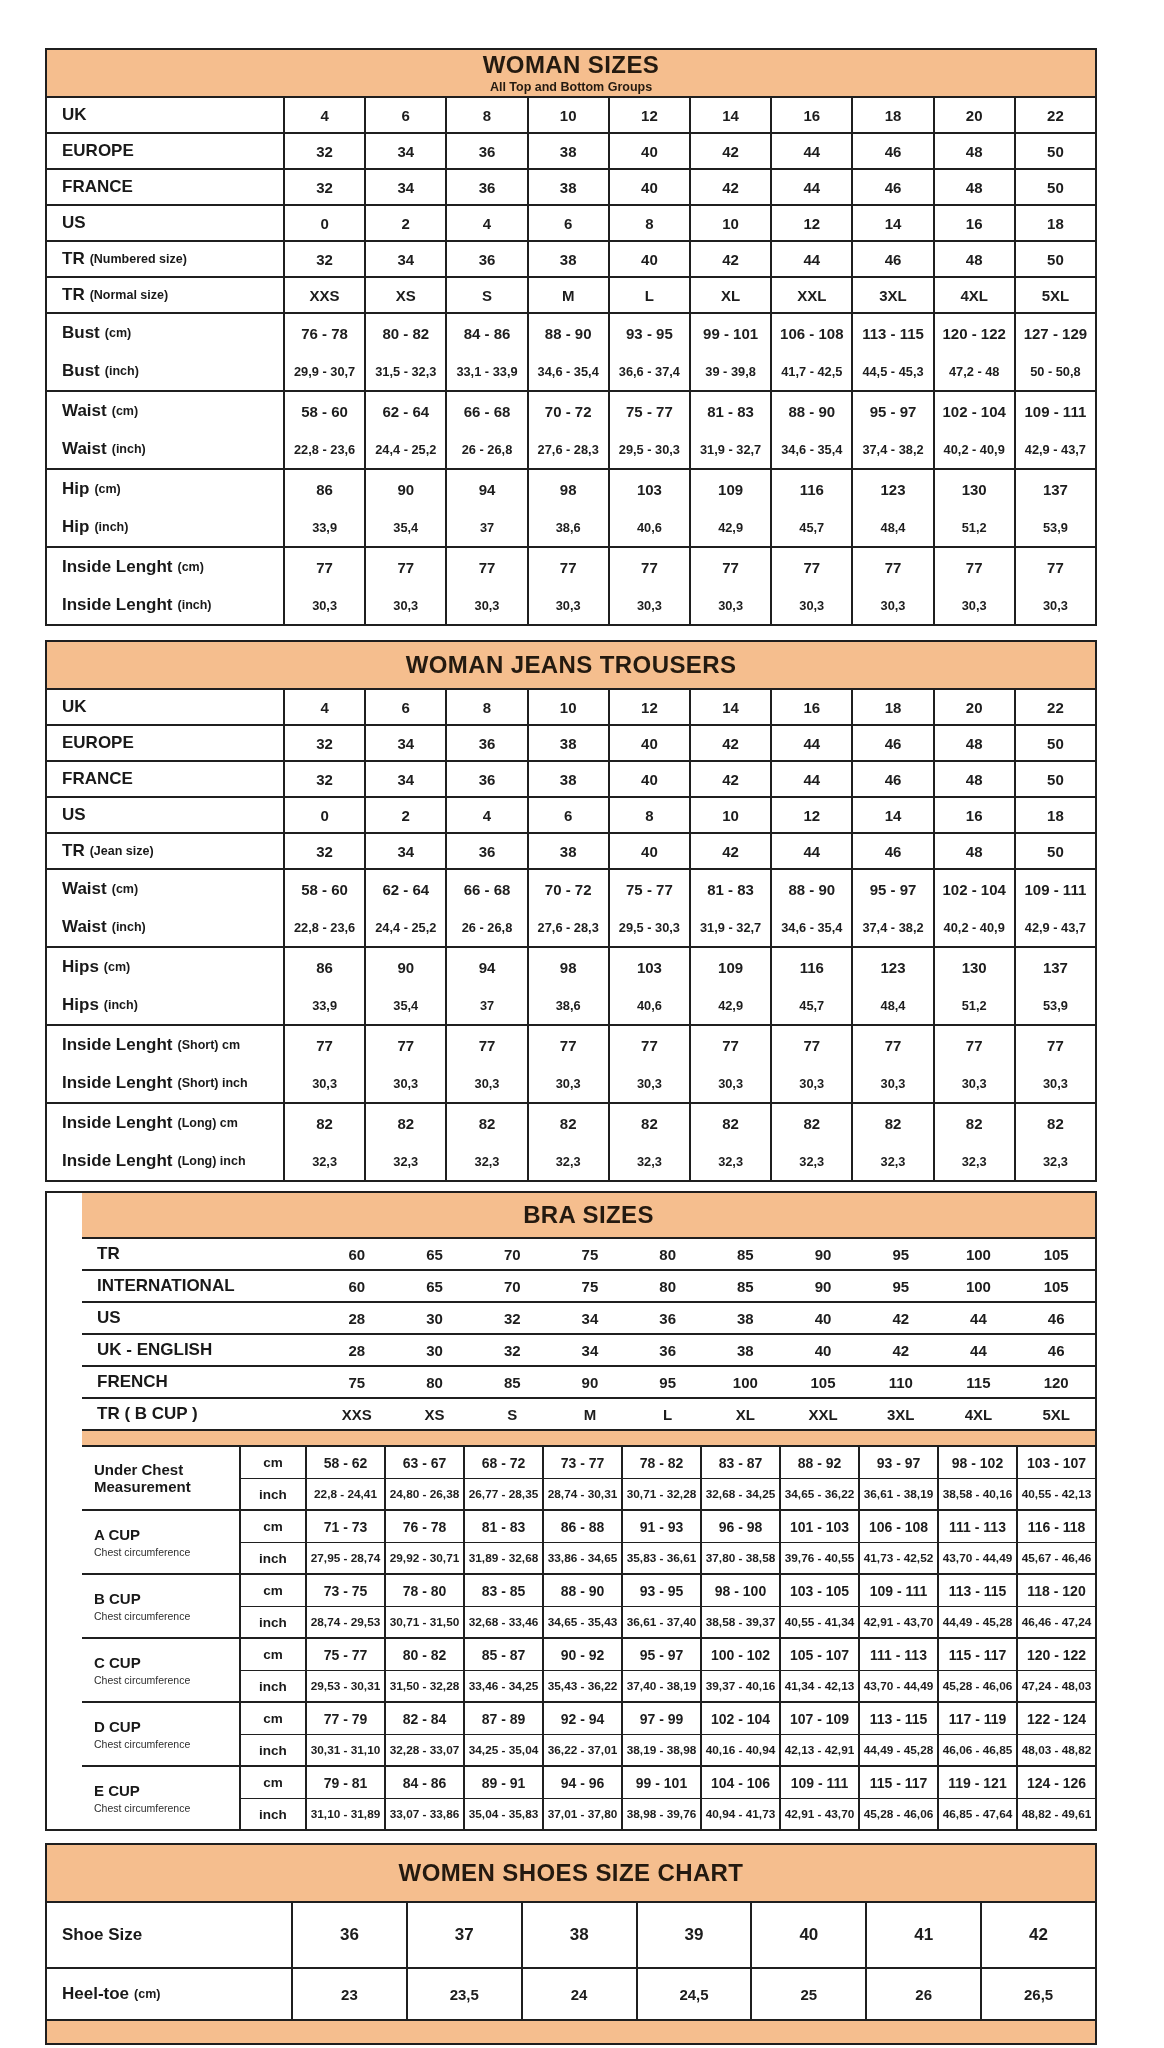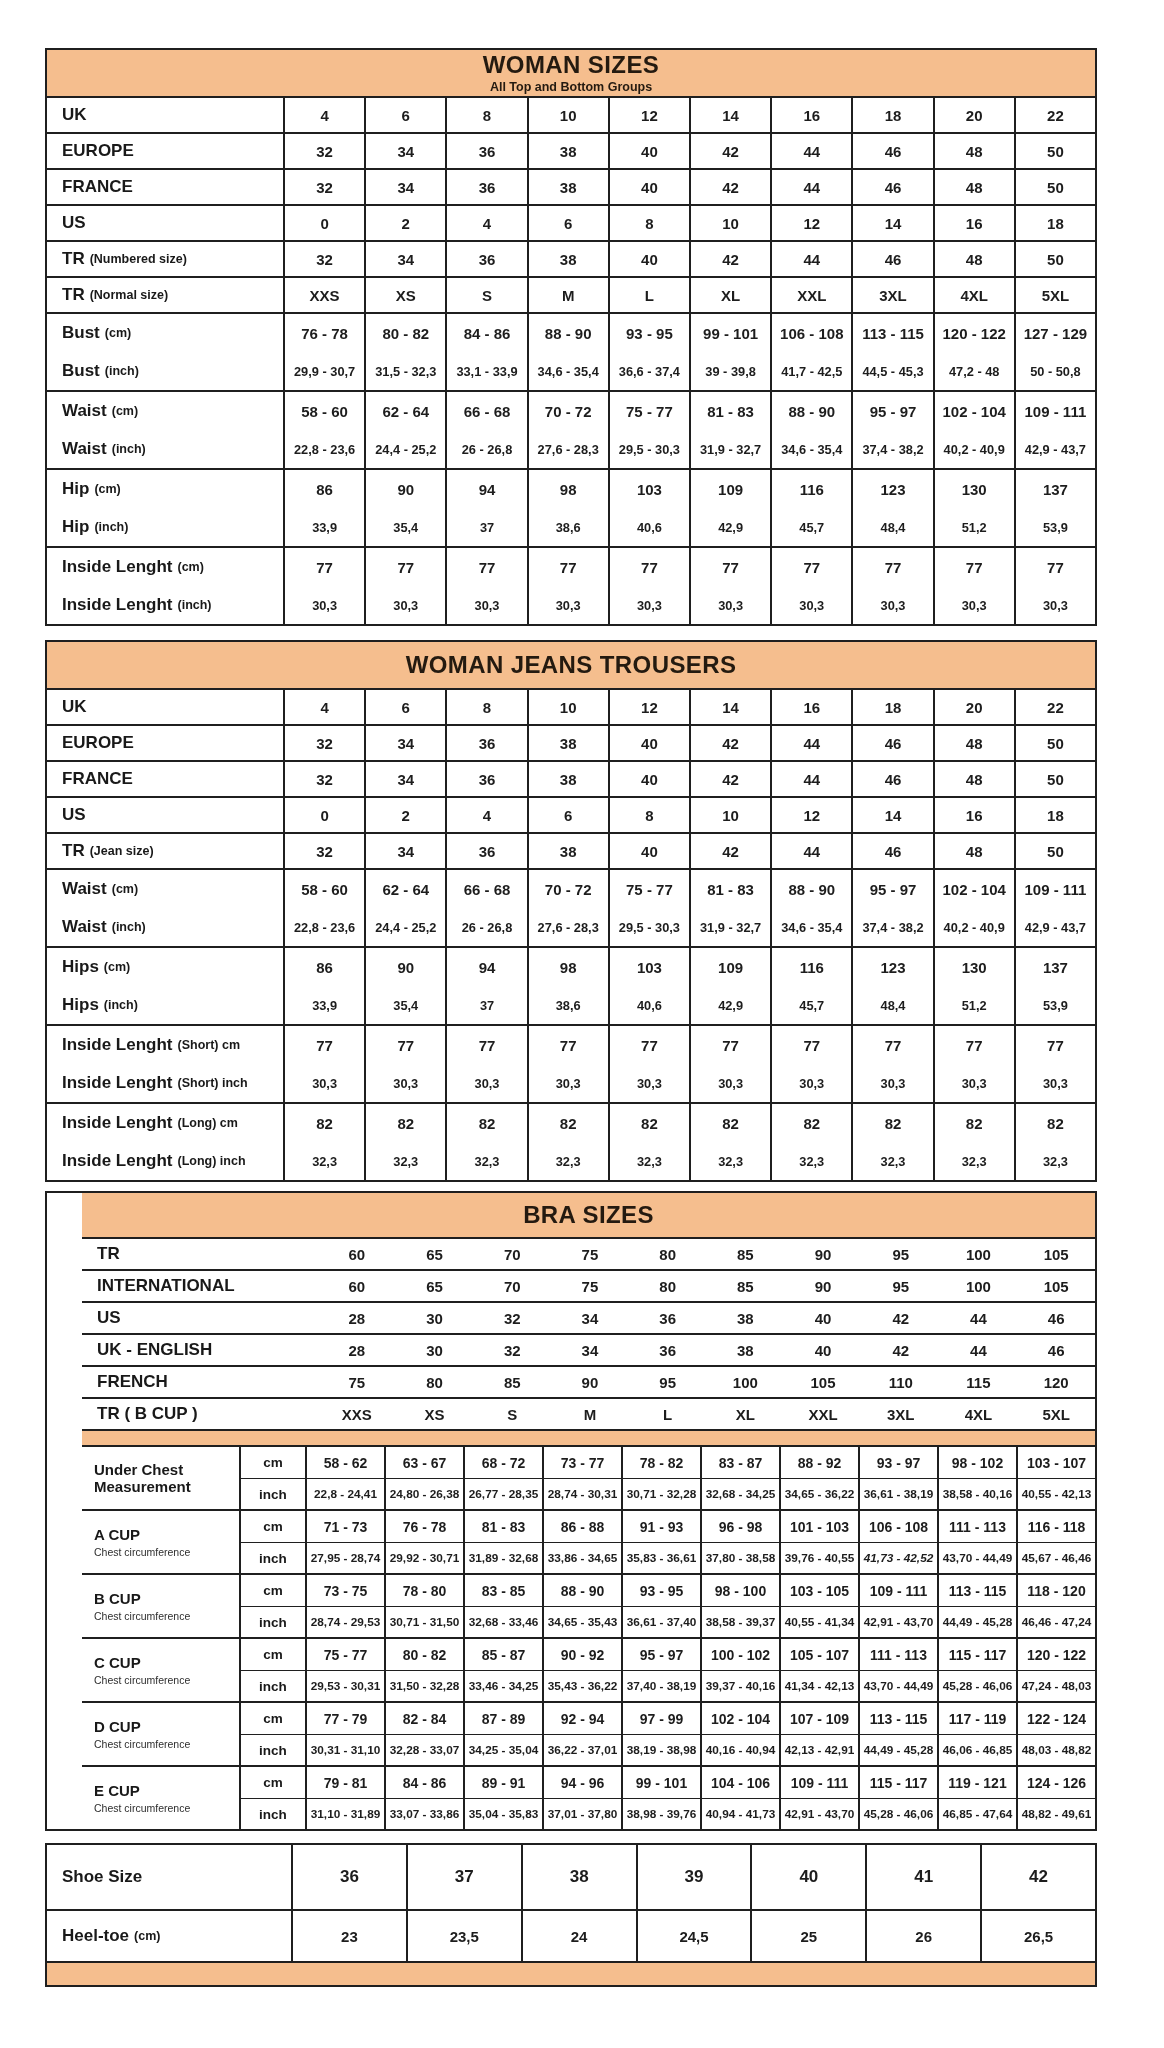--- a/index.html
+++ b/index.html
@@ -633,21 +633,21 @@
         <div class="val" style="grid-area: 1 / 11;">111 - 113</div>
         <div class="val" style="grid-area: 1 / 12;">116 - 118</div>
         <div class="unit r2" style="grid-area: 2 / 2;">inch</div>
         <div class="val inch r2" style="grid-area: 2 / 3;">27,95 - 28,74</div>
         <div class="val inch r2" style="grid-area: 2 / 4;">29,92 - 30,71</div>
         <div class="val inch r2" style="grid-area: 2 / 5;">31,89 - 32,68</div>
         <div class="val inch r2" style="grid-area: 2 / 6;">33,86 - 34,65</div>
         <div class="val inch r2" style="grid-area: 2 / 7;">35,83 - 36,61</div>
         <div class="val inch r2" style="grid-area: 2 / 8;">37,80 - 38,58</div>
         <div class="val inch r2" style="grid-area: 2 / 9;">39,76 - 40,55</div>
-        <div class="val inch r2" style="grid-area: 2 / 10; font-style: italic;">41,73 - 42,52</div>
+        <div class="val inch r2" style="grid-area: 2 / 10;">41,73 - 42,52</div>
         <div class="val inch r2" style="grid-area: 2 / 11;">43,70 - 44,49</div>
         <div class="val inch r2" style="grid-area: 2 / 12;">45,67 - 46,46</div>
       </div>
       <div class="cupgroup" style="grid-template-columns: 157px 66px repeat(10, 1fr); grid-template-rows: 31px 31px;">
         <div class="cup-label">
           <div class="cup-main">B CUP</div>
           <div class="cup-sub">Chest circumference</div>
         </div>
         <div class="unit" style="grid-area: 1 / 2;">cm</div>
         <div class="val" style="grid-area: 1 / 3;">73 - 75</div>
@@ -751,20 +751,23 @@
         <div class="val inch r2" style="grid-area: 2 / 6;">37,01 - 37,80</div>
         <div class="val inch r2" style="grid-area: 2 / 7;">38,98 - 39,76</div>
         <div class="val inch r2" style="grid-area: 2 / 8;">40,94 - 41,73</div>
         <div class="val inch r2" style="grid-area: 2 / 9;">42,91 - 43,70</div>
         <div class="val inch r2" style="grid-area: 2 / 10;">45,28 - 46,06</div>
         <div class="val inch r2" style="grid-area: 2 / 11;">46,85 - 47,64</div>
         <div class="val inch r2" style="grid-area: 2 / 12;">48,82 - 49,61</div>
       </div>
     </section>
     <section class="tbl" style="margin-bottom: 0px;">
+      <div class="band" style="height: 56px;">
+        <div class="band-title" style="font-size: 24px;">WOMEN SHOES SIZE CHART</div>
+      </div>
       <div class="row bordered first big" style="grid-template-columns: 244px repeat(7, 1fr); min-height: 64px;">
         <div class="lab">
           <span class="lab-main">Shoe Size</span>
         </div>
         <div class="val">36</div>
         <div class="val">37</div>
         <div class="val">38</div>
         <div class="val">39</div>
         <div class="val">40</div>
         <div class="val">41</div>

